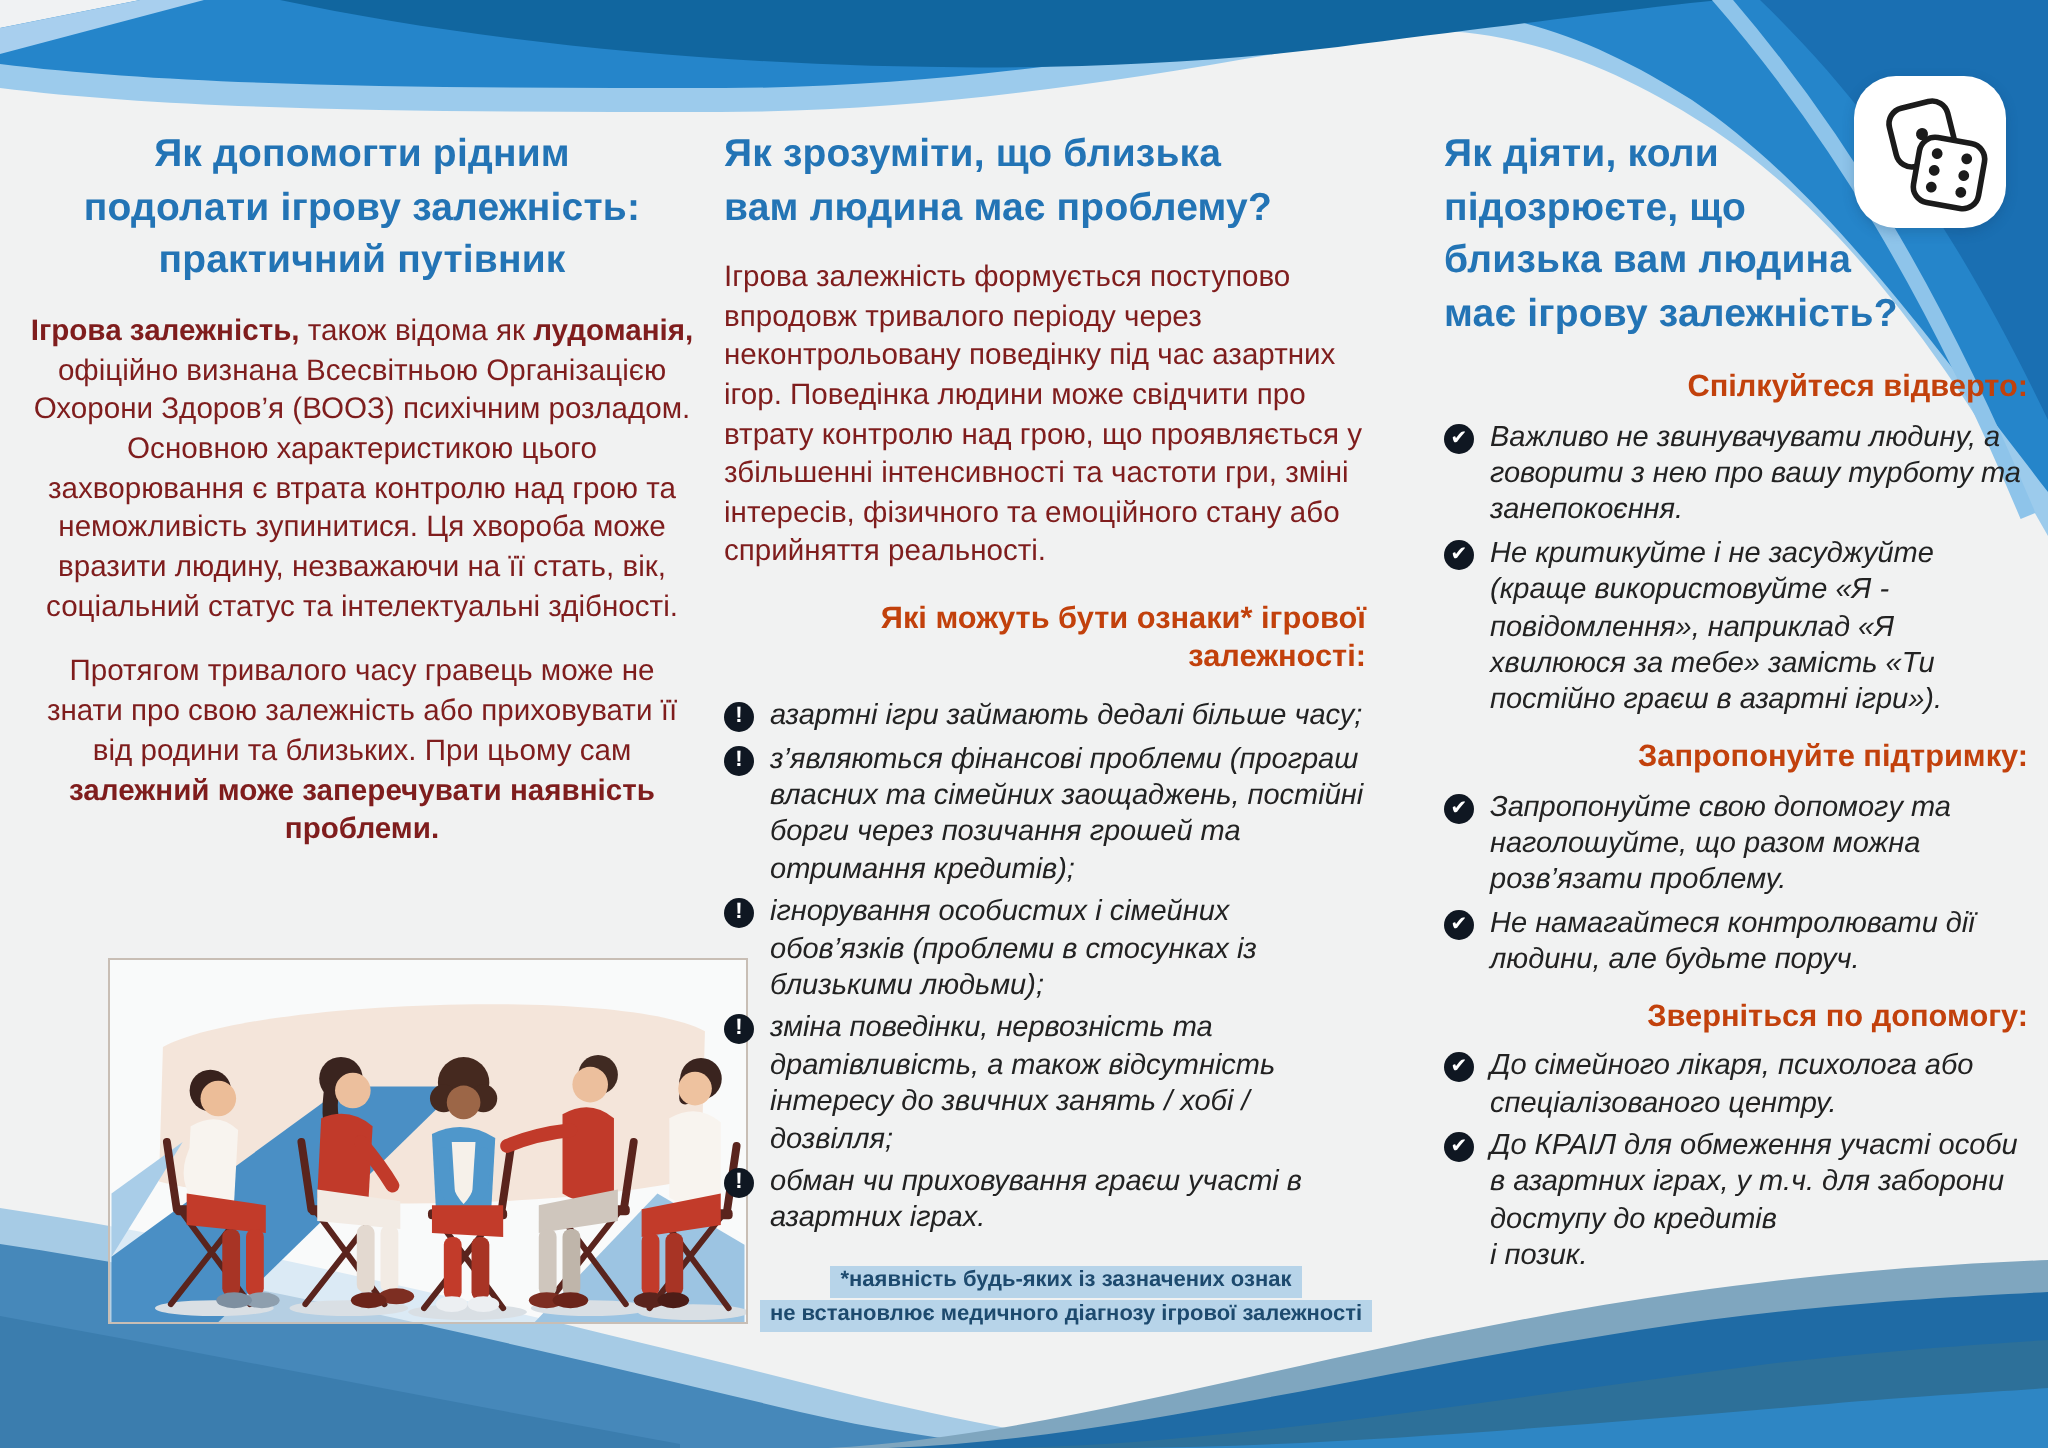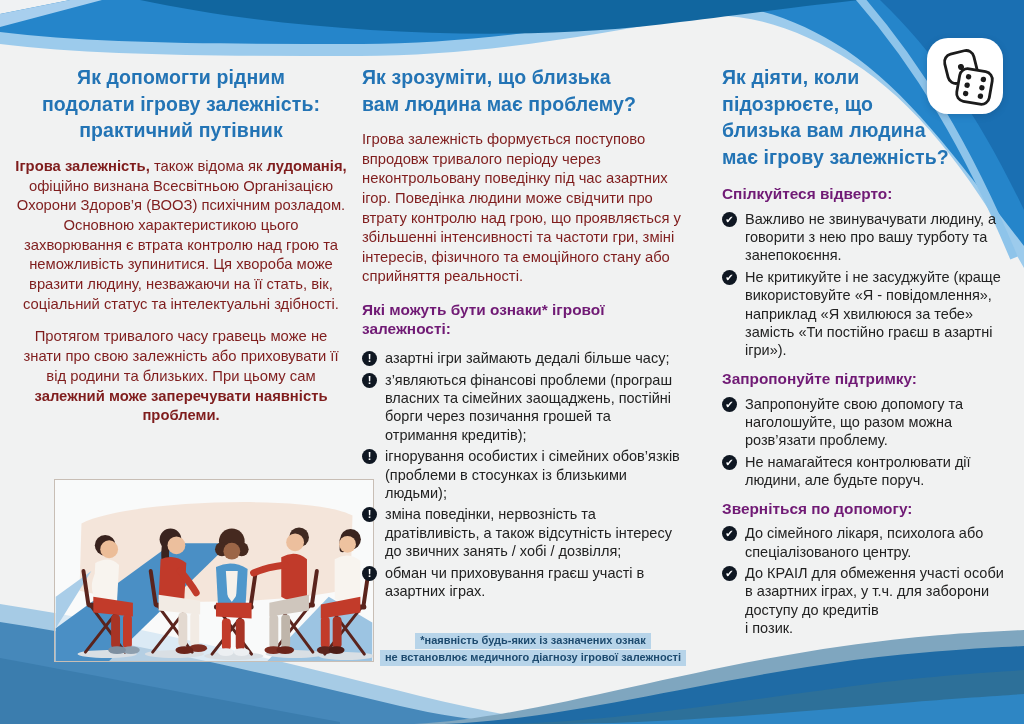--- a/index.html
+++ b/index.html
@@ -23,33 +23,33 @@
   .col{position:absolute;top:64px;z-index:3;}
   .col1{left:14px;width:334px;text-align:center;}
   .col2{left:362px;width:321px;}
   .col3{left:722px;width:292px;}
 
   h1{
     margin:0 0 13px 0;font-size:19.5px;font-weight:700;color:#2374b5;
     line-height:1.37;white-space:pre-line;letter-spacing:.1px;
   }
   h2{
-    margin:12px 0 10px 0;font-size:15.4px;font-weight:700;color:#701a75;
-    line-height:1.28;white-space:pre-line;
+    margin:12px 0 10px 0;font-size:15.4px;font-weight:700;color:#c2410c;
+    line-height:1.28;white-space:pre-line;text-align:right;
   }
   p{margin:0 0 13px 0;font-size:14.8px;line-height:1.33;color:#7f1d1d;}
   .col2 p{line-height:1.32;}
   .bold{font-weight:700;}
 
   ul.bullets{list-style:none;margin:0;padding:0;}
   ul.bullets li{
     display:flex;gap:8px;align-items:flex-start;
     font-size:14.5px;line-height:1.27;margin:0 0 3px 0;
   }
-  ul.bullets li .txt{white-space:pre-line;}
+  ul.bullets li .txt{white-space:pre-line;font-style:italic;}
   .bullet{
     flex:0 0 15px;width:15px;height:15px;border-radius:50%;
     background:#0f1722;color:#ffffff;text-align:center;
     font-weight:700;margin-top:2px;
   }
   .bullet.excl{font-size:11px;line-height:15px;}
   .bullet.check{font-size:10px;line-height:15px;}
 
   .group{margin-bottom:2px;}
   .group h2{margin:9px 0 6px 0;}

